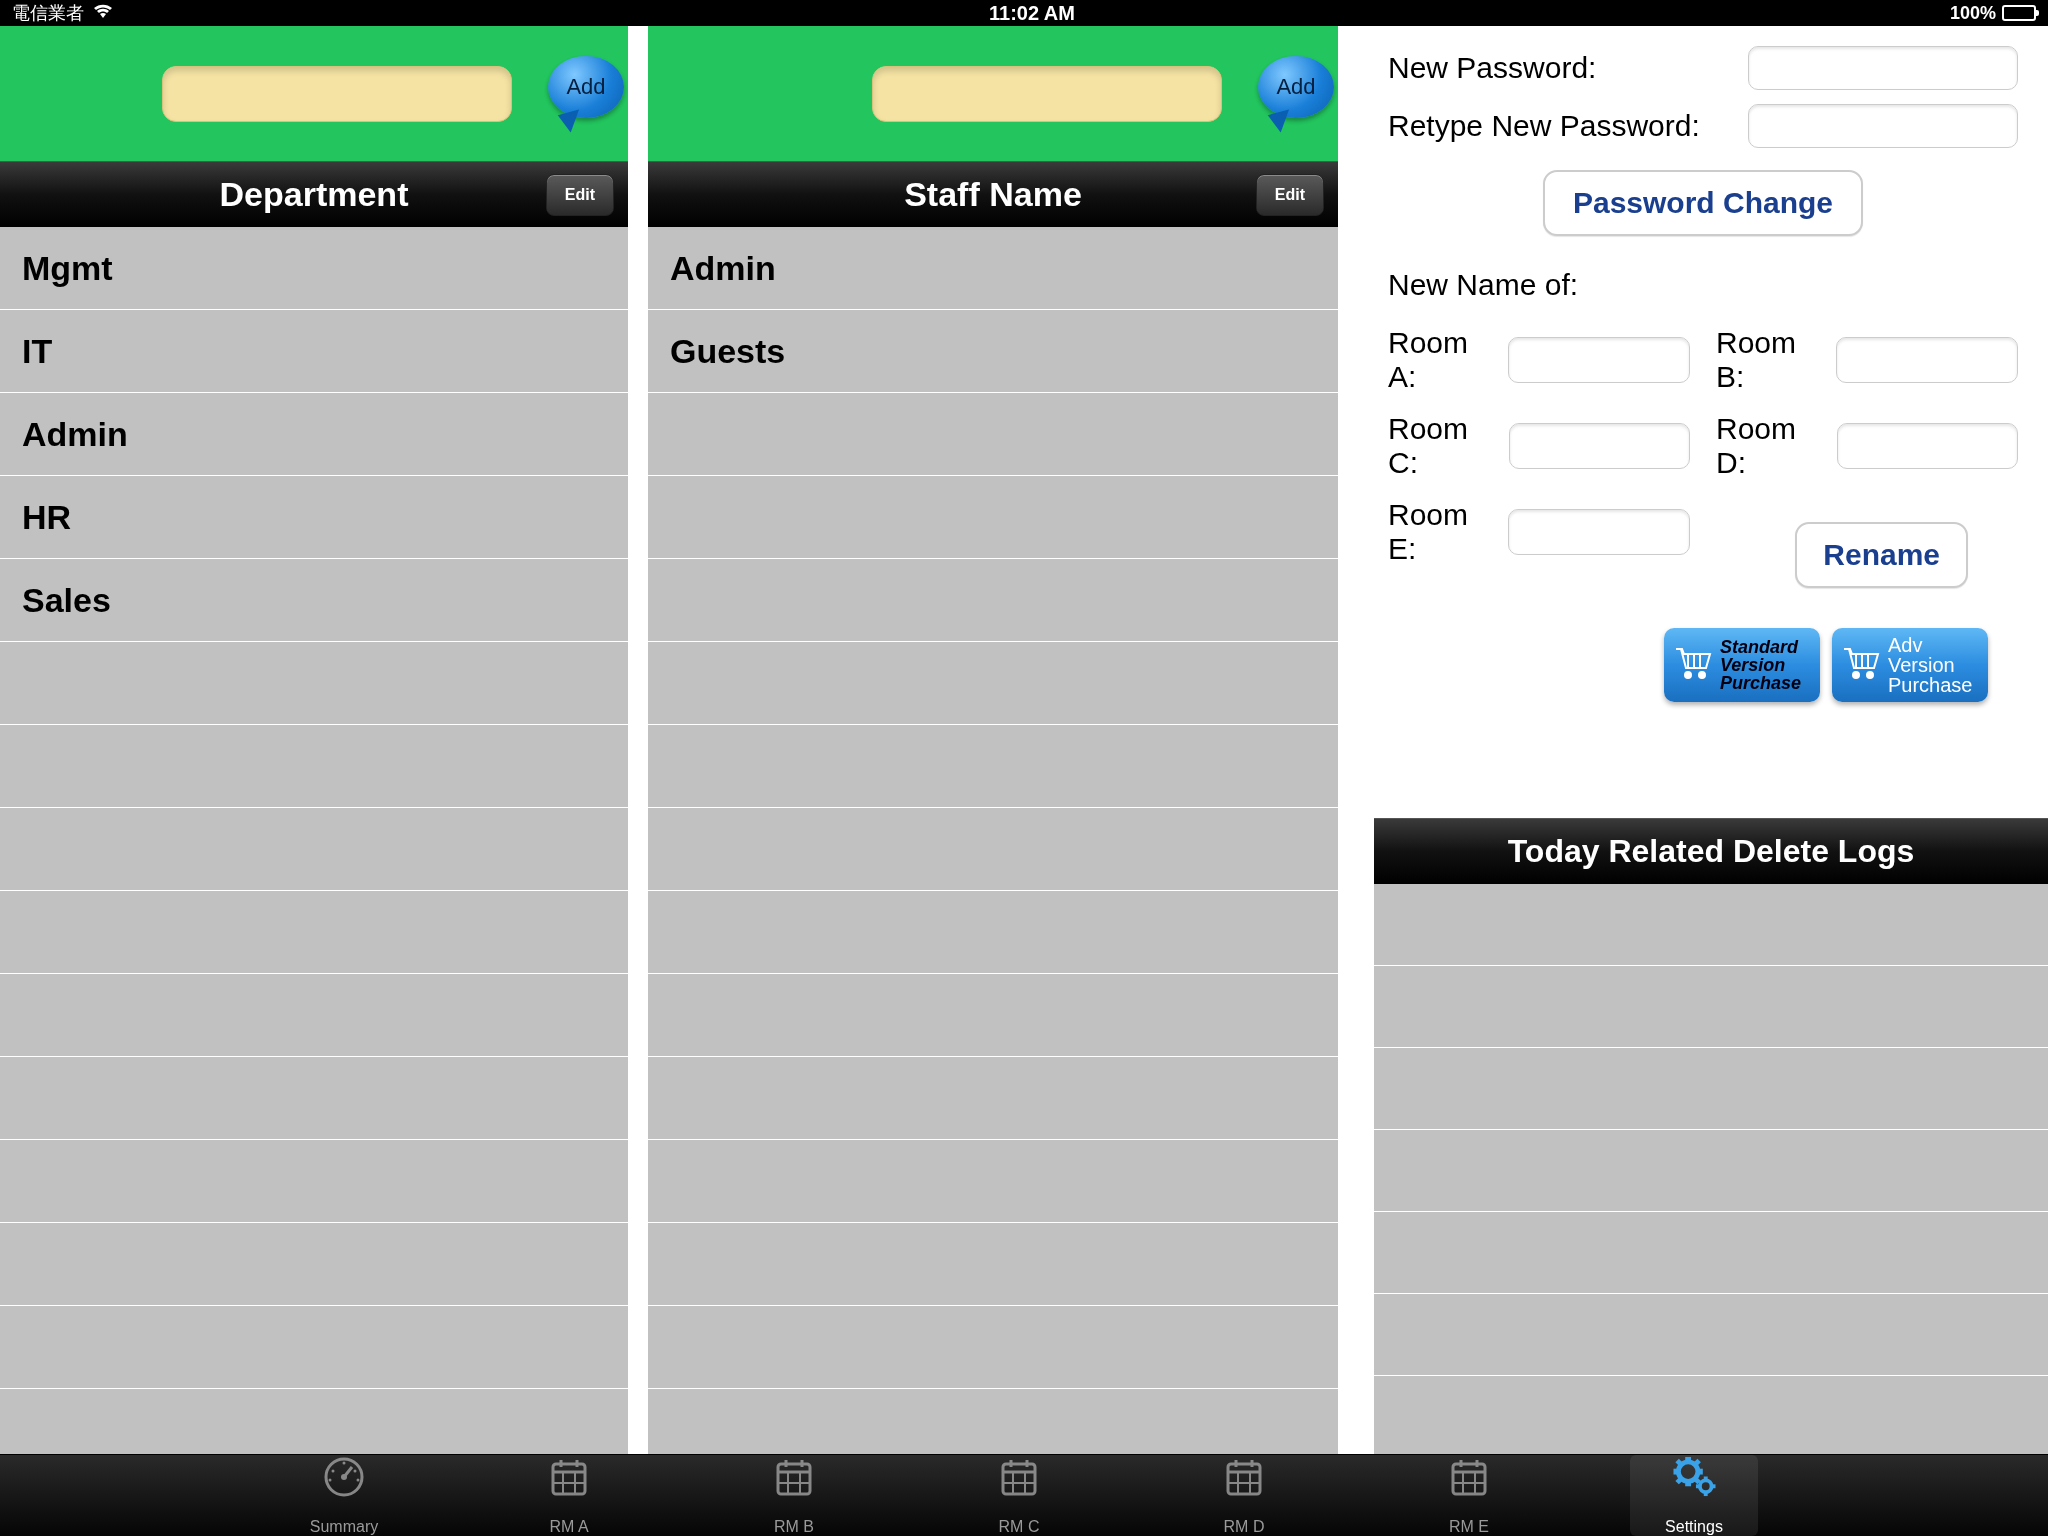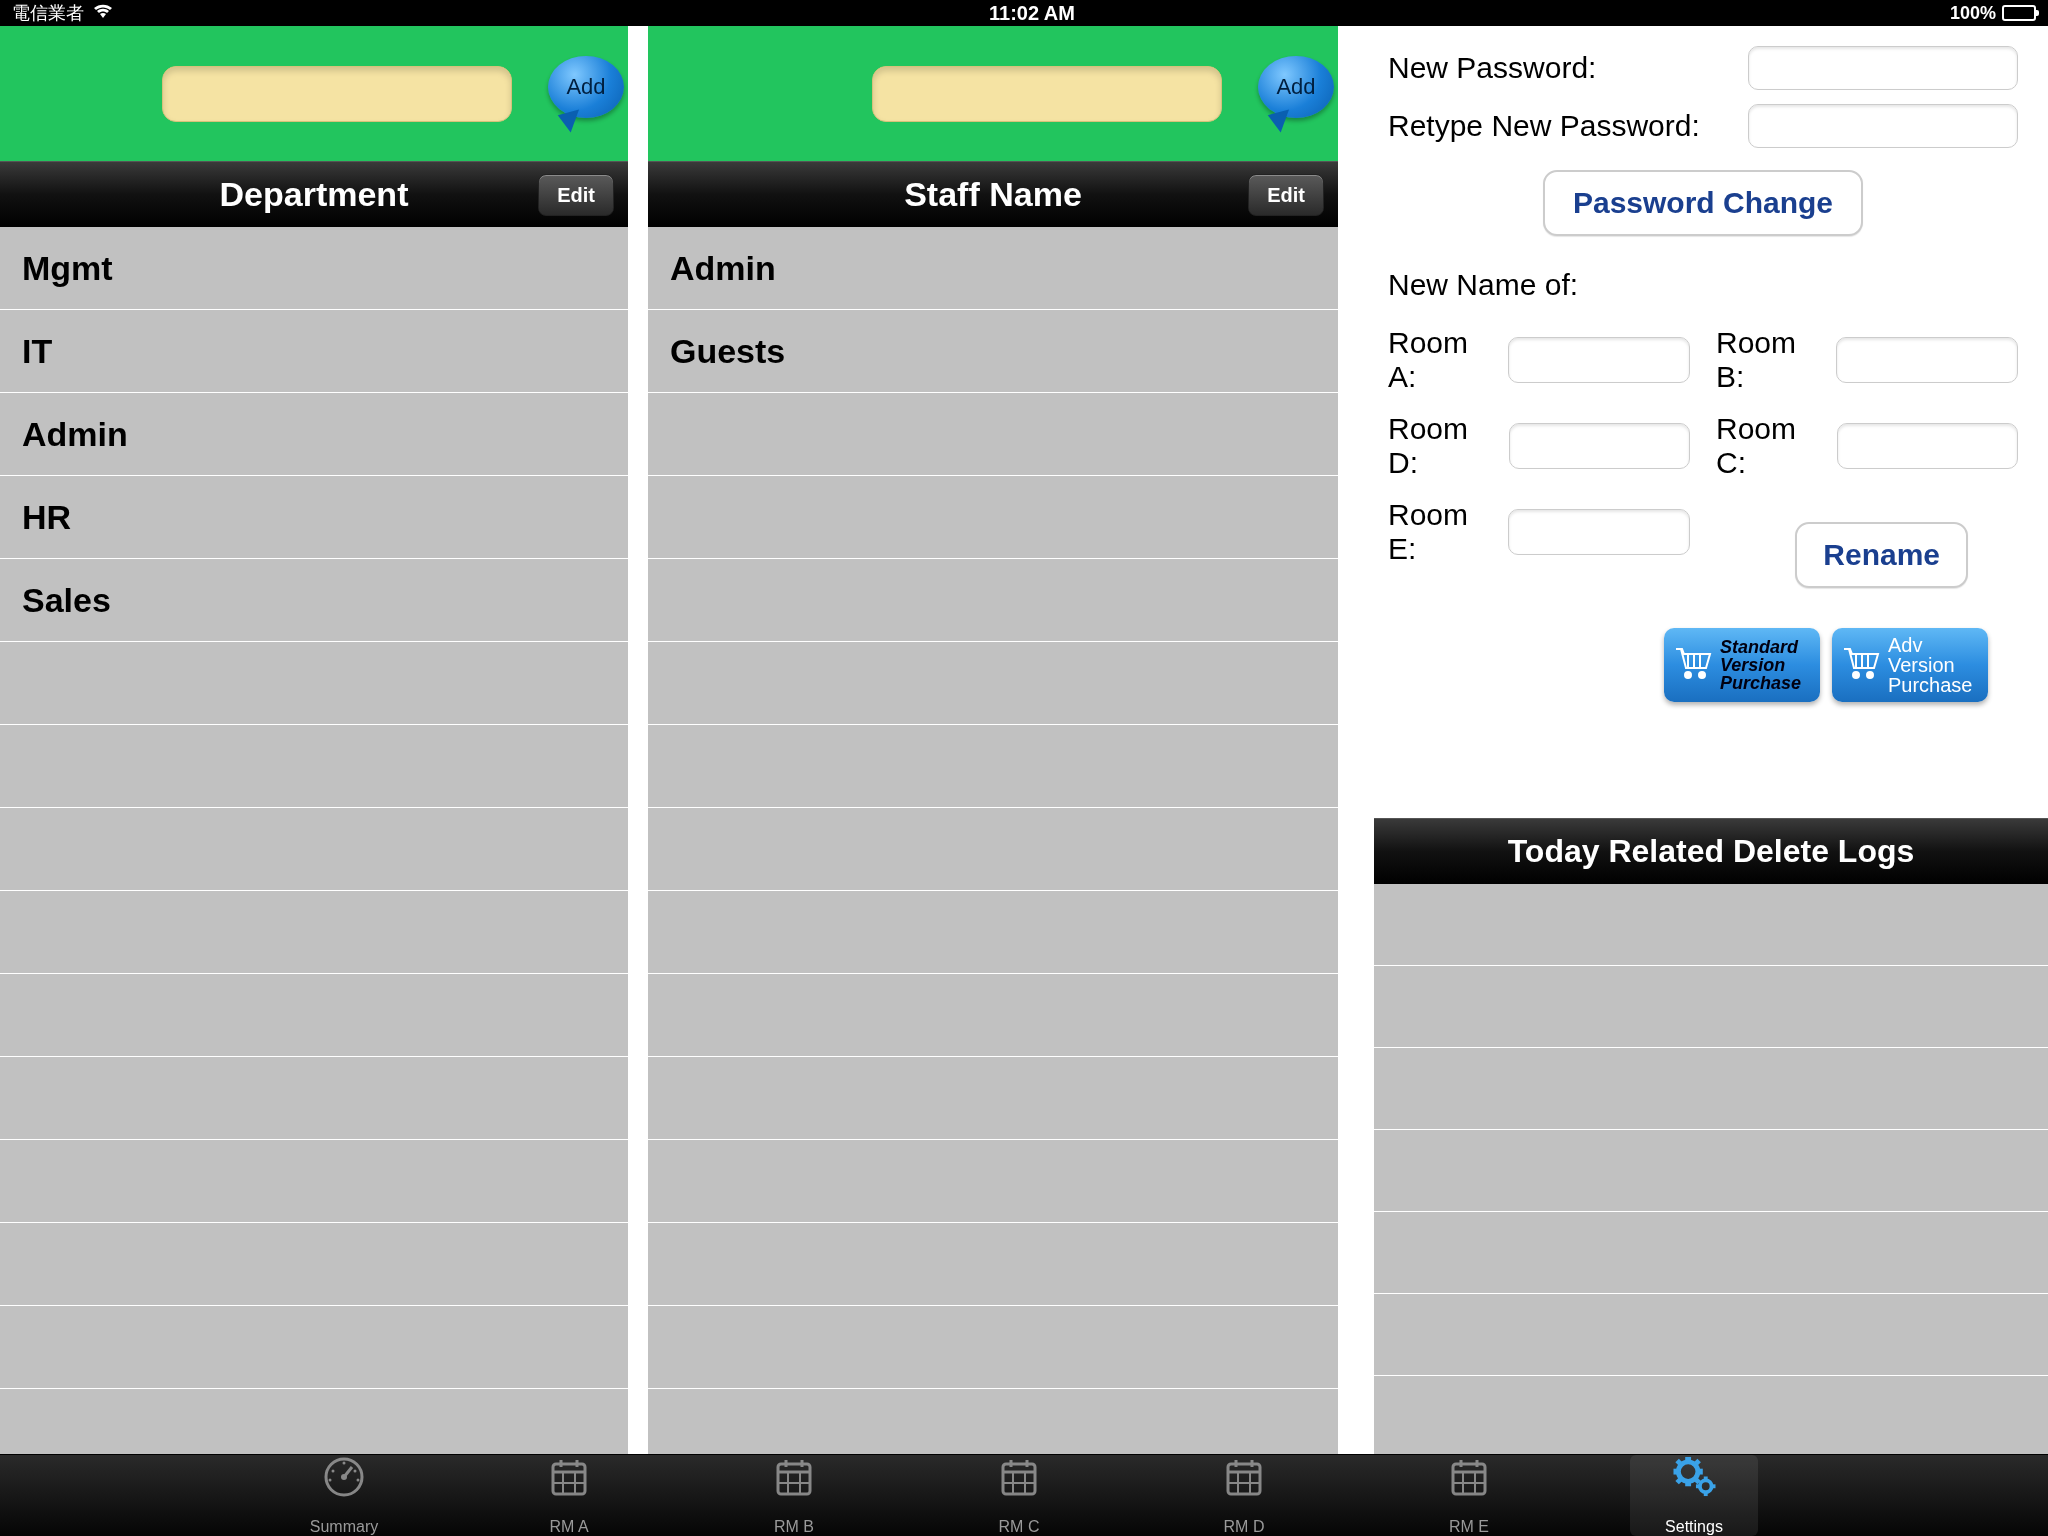--- a/index.html
+++ b/index.html
@@ -28,21 +28,21 @@
 .add-area { height: 135px; background: #22c55e; display: flex; align-items: center; gap: 36px; padding-left: 45px; justify-content: flex-end; }
 .yellow-input { width: 350px; height: 56px; background: #f5e3a3; border: 1px solid #d6c27a; border-radius: 14px; box-shadow: inset 0 4px 6px rgba(0,0,0,.15); }
 .col-staff .add-area { padding-left: 90px; }
 
 .add-bubble { width: 80px; height: 76px; position: relative; cursor: pointer; }
 .bubble-body { width: 76px; height: 62px; background: radial-gradient(circle at 35% 30%, #7fc8ff 0%, #1a7fd8 55%, #0a5fb0 100%); border-radius: 50%; display: flex; align-items: center; justify-content: center; color: #001f3f; font-size: 22px; font-weight: 500; box-shadow: 0 3px 4px rgba(0,0,0,.3); }
 .bubble-tail { position: absolute; bottom: 0; left: 12px; width: 0; height: 0; border-top: 20px solid #0a5fb0; border-left: 8px solid transparent; border-right: 14px solid transparent; transform: rotate(-15deg); }
 
 
 .section-bar { height: 66px; background: linear-gradient(#3a3a3a 0%, #111 50%, #000 100%); color: #fff; display: flex; align-items: center; justify-content: center; position: relative; font-size: 34px; font-weight: 700; border-top: 1px solid #555; }
-.edit-btn { position: absolute; right: 14px; top: 12px; height: 42px; padding: 0 18px; background: linear-gradient(#5a5a5a, #2a2a2a); border: 1px solid #222; border-radius: 8px; color: #fff; font-size: 20px; font-weight: 600; display: flex; align-items: center; box-shadow: inset 0 1px 0 rgba(255,255,255,.3); }
+.edit-btn { position: absolute; right: 14px; top: 12px; height: 42px; padding: 0 18px; background: linear-gradient(#5a5a5a, #2a2a2a); border: 1px solid #222; border-radius: 8px; color: #fff; font-size: 16px; font-weight: 600; display: flex; align-items: center; box-shadow: inset 0 1px 0 rgba(255,255,255,.3); }
 
 
 .list { flex: 1; background: #c1c1c1; overflow: hidden; }
 .list-row { height: 83px; border-bottom: 1px solid #fff; display: flex; align-items: center; padding-left: 22px; font-size: 34px; font-weight: 700; color: #000; }
 .list-row.empty { }
 
 
 .form-row { display: flex; align-items: center; margin-bottom: 14px; font-size: 30px; color: #000; }
 .form-row label { flex: 1; }
 .white-input { width: 270px; height: 44px; border: 1px solid #ccc; border-radius: 10px; box-shadow: inset 0 2px 3px rgba(0,0,0,.1); background: #fff; }
@@ -202,25 +202,25 @@
     <div class="room-grid">
       <div class="room-cell">
           <span>Room A:</span>
           <input class="white-input" style="">
         </div>
       <div class="room-cell">
           <span>Room B:</span>
           <input class="white-input" style="">
         </div>
       <div class="room-cell">
+          <span>Room C:</span>
+          <input class="white-input" style="">
+        </div>
+      <div class="room-cell">
           <span>Room D:</span>
-          <input class="white-input" style="">
-        </div>
-      <div class="room-cell">
-          <span>Room C:</span>
           <input class="white-input" style="">
         </div>
       <div class="room-cell">
           <span>Room E:</span>
           <input class="white-input" style="">
         </div>
       <div class="room-cell"></div>
     </div>
     <div class="rename-row">
       <button class="btn-outlined"><span>Rename</span></button>

